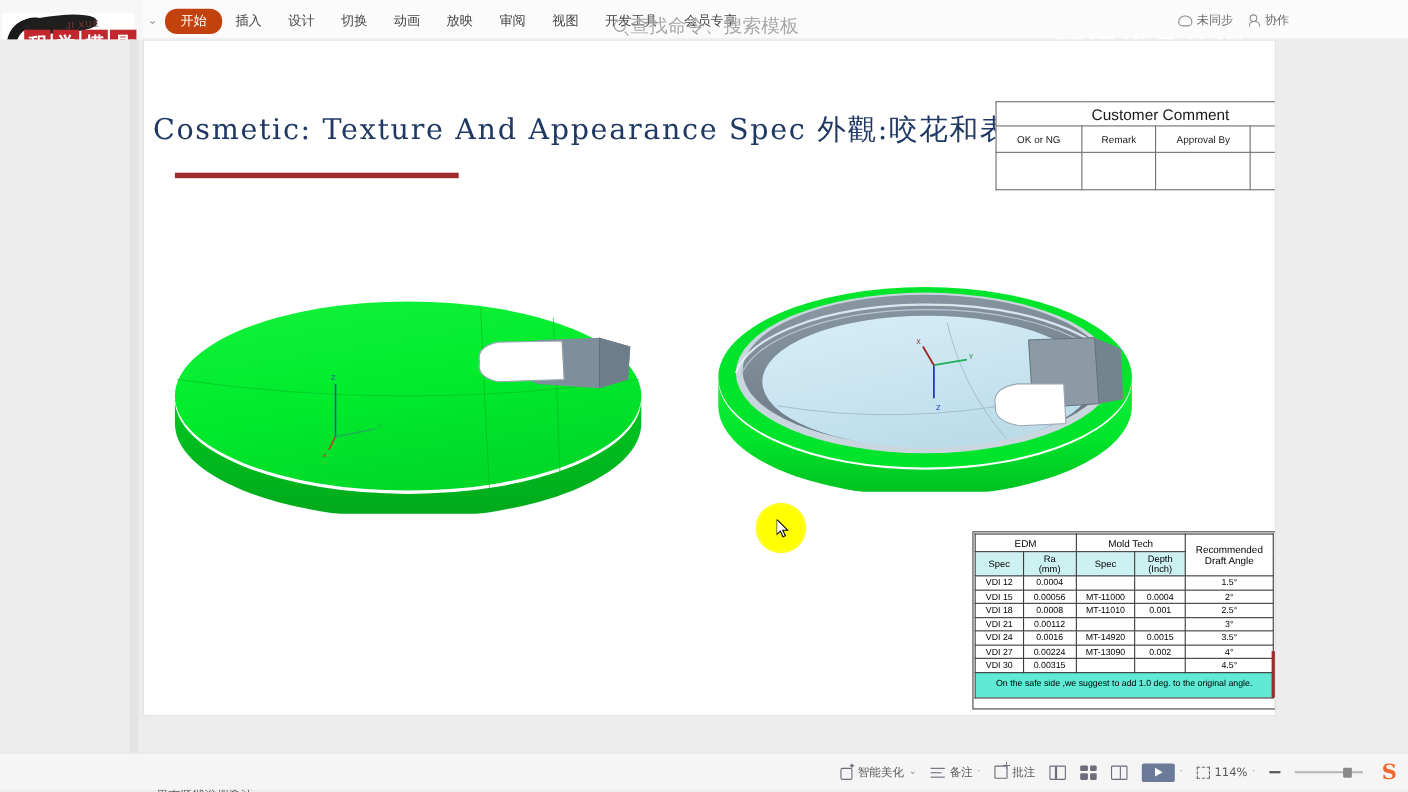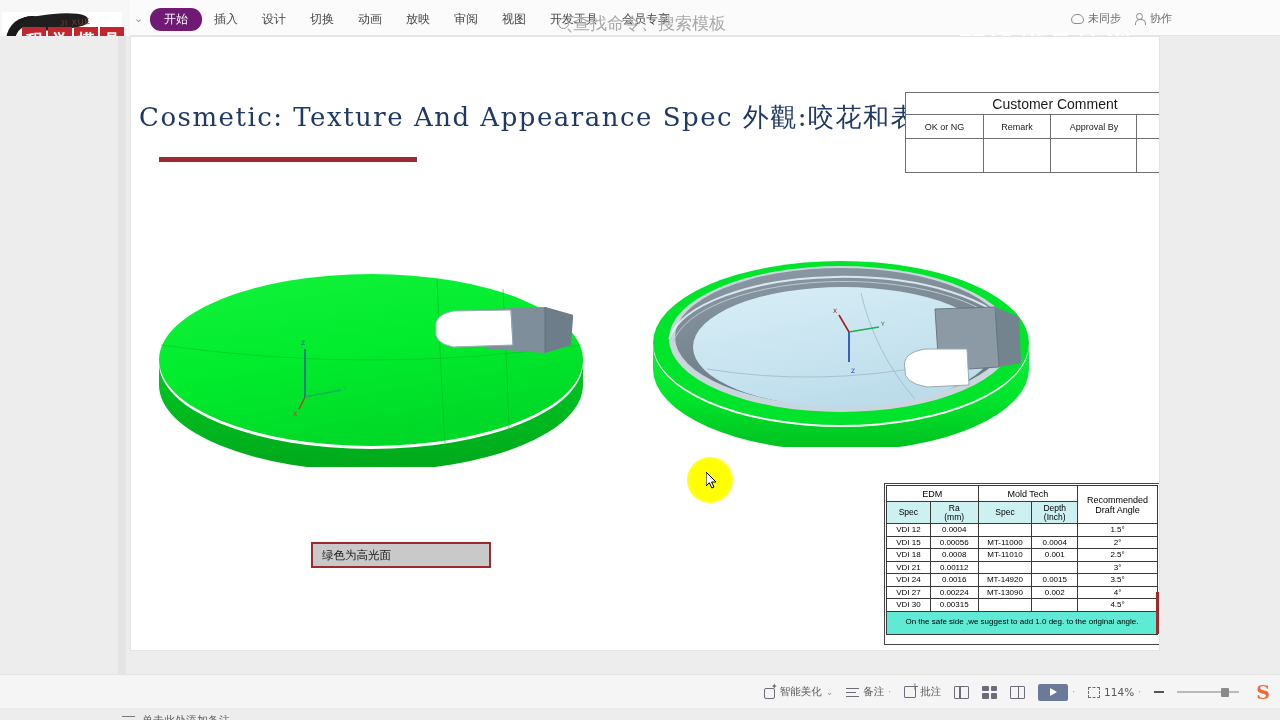--- a/index.html
+++ b/index.html
@@ -54,21 +54,21 @@
   
   .tab-collapse {
     position: absolute; left: 134px; top: 12px; font-size: 11px; color: #9a9a9a;
   }
   .tabs { position: absolute; left: 150px; top: 8px; display: flex; align-items: center; gap: 0; }
   .tab {
     font-size: 12px; color: #464646; padding: 3px 12px; white-space: nowrap;
     font-family: "DejaVu Sans", sans-serif;
   }
   .tab.active {
-    background: #701a75; color: #ffffff; border-radius: 11px; padding: 3px 14px;
+    background: #c2410c; color: #ffffff; border-radius: 11px; padding: 3px 14px;
   }
   .search {
     position: absolute; left: 558px; top: 12px; display: flex; align-items: center; gap: 4px;
   }
   .search-icon { width: 11px; height: 11px; border: 1.3px solid #9d9d9d; border-radius: 50%; position: relative; }
   .search-icon::after {
     content:""; position:absolute; right:-4px; bottom:-3px; width:5px; height:1.3px;
     background:#9d9d9d; transform: rotate(45deg);
   }
   .search-text { font-size: 17px; color: #a8a8a8; font-family: "DejaVu Sans", sans-serif; }
@@ -171,21 +171,21 @@
   .notes-ic span:nth-child(1){ top: 0; } .notes-ic span:nth-child(2){ top: 4px; width: 10px; }
   .notes-ic span:nth-child(3){ top: 8px; width: 7px; }
   .notes-text { font-size: 11px; color: #5d5d5d; font-family: "DejaVu Sans", sans-serif; }
   .notes-bar {
     position: absolute; left: 18px; top: 2px; width: 1020px; height: 14px;
     background: #e6e6e6; border-radius: 2px;
   }
 
   
   .statusbar {
-    position: absolute; left: 0; bottom: 12px; width: 1280px; height: 34px;
+    position: absolute; left: 0; bottom: 2px; width: 1280px; height: 34px;
     background: #f5f5f5; border-top: 1px solid #e4e4e4;
   }
   .sb-right {
     position: absolute; right: 6px; top: 0; height: 34px;
     display: flex; align-items: center; gap: 13px;
   }
   .sb-item { display: flex; align-items: center; gap: 4px; font-size: 10.5px; color: #5a5a5a;
              font-family: "DejaVu Sans", sans-serif; white-space: nowrap; }
   .sb-sep { font-size: 9px; color: #9a9a9a; }
   .vicon { width: 15px; height: 13px; border: 1.3px solid #6c6c7a; border-radius: 1px; position: relative; }
@@ -394,21 +394,20 @@
           <g>
             <line x1="202" y1="85" x2="202" y2="115" stroke="#1a3bb5" stroke-width="1.6"></line>
             <line x1="202" y1="85" x2="232" y2="80" stroke="#1fae5a" stroke-width="1.6"></line>
             <line x1="202" y1="85" x2="192" y2="68" stroke="#a02020" stroke-width="1.6"></line>
             <text x="186" y="66" font-size="6" fill="#a02020" font-family="DejaVu Sans">X</text>
             <text x="234" y="79" font-size="6" fill="#1a7a3a" font-family="DejaVu Sans">Y</text>
             <text x="204" y="126" font-size="6" fill="#1a3bb5" font-family="DejaVu Sans">Z</text>
           </g>
         </svg>
 
-        <div class="note-box">绿色为高光面</div>
 
         <div class="edm-outer"></div>
         <table class="edm">
           <tbody>
               <tr class="hrow1">
             <td class="edm-c1" colspan="2">EDM</td>
             <td class="edm-c3" colspan="2">Mold Tech</td>
             <td class="edm-c5" rowspan="2">
               <div>Recommended</div>
               <div>Draft Angle</div>

